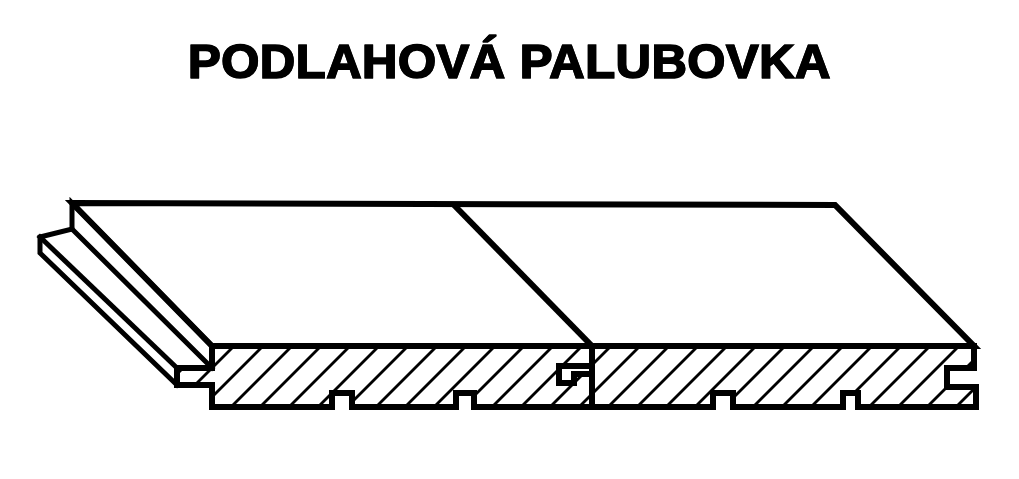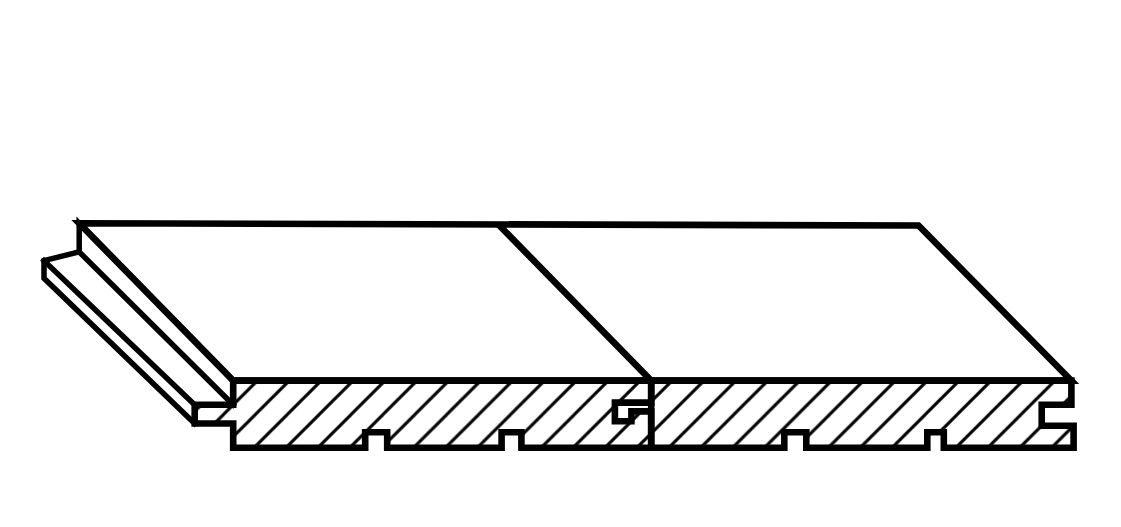--- a/index.html
+++ b/index.html
@@ -66,20 +66,21 @@
     stroke-width: 5;
     stroke-linejoin: miter;
     stroke-linecap: square;
   }
 </style>
 </head>
 <body>
 
 <div class="stage">
 
+  <div class="diagram-title">PODLAHOVÁ PALUBOVKA</div>
 
   <svg class="drawing" viewBox="0 0 1019 479" xmlns="http://www.w3.org/2000/svg">
     <defs>
       <pattern id="hatch" patternUnits="userSpaceOnUse" width="29" height="29">
         <path d="M 0 29 L 29 0" stroke="#000000" stroke-width="2.8" fill="none"></path>
         <path d="M -7.25 7.25 L 7.25 -7.25" stroke="#000000" stroke-width="2.8" fill="none"></path>
         <path d="M 21.75 36.25 L 36.25 21.75" stroke="#000000" stroke-width="2.8" fill="none"></path>
       </pattern>
     </defs>
 

